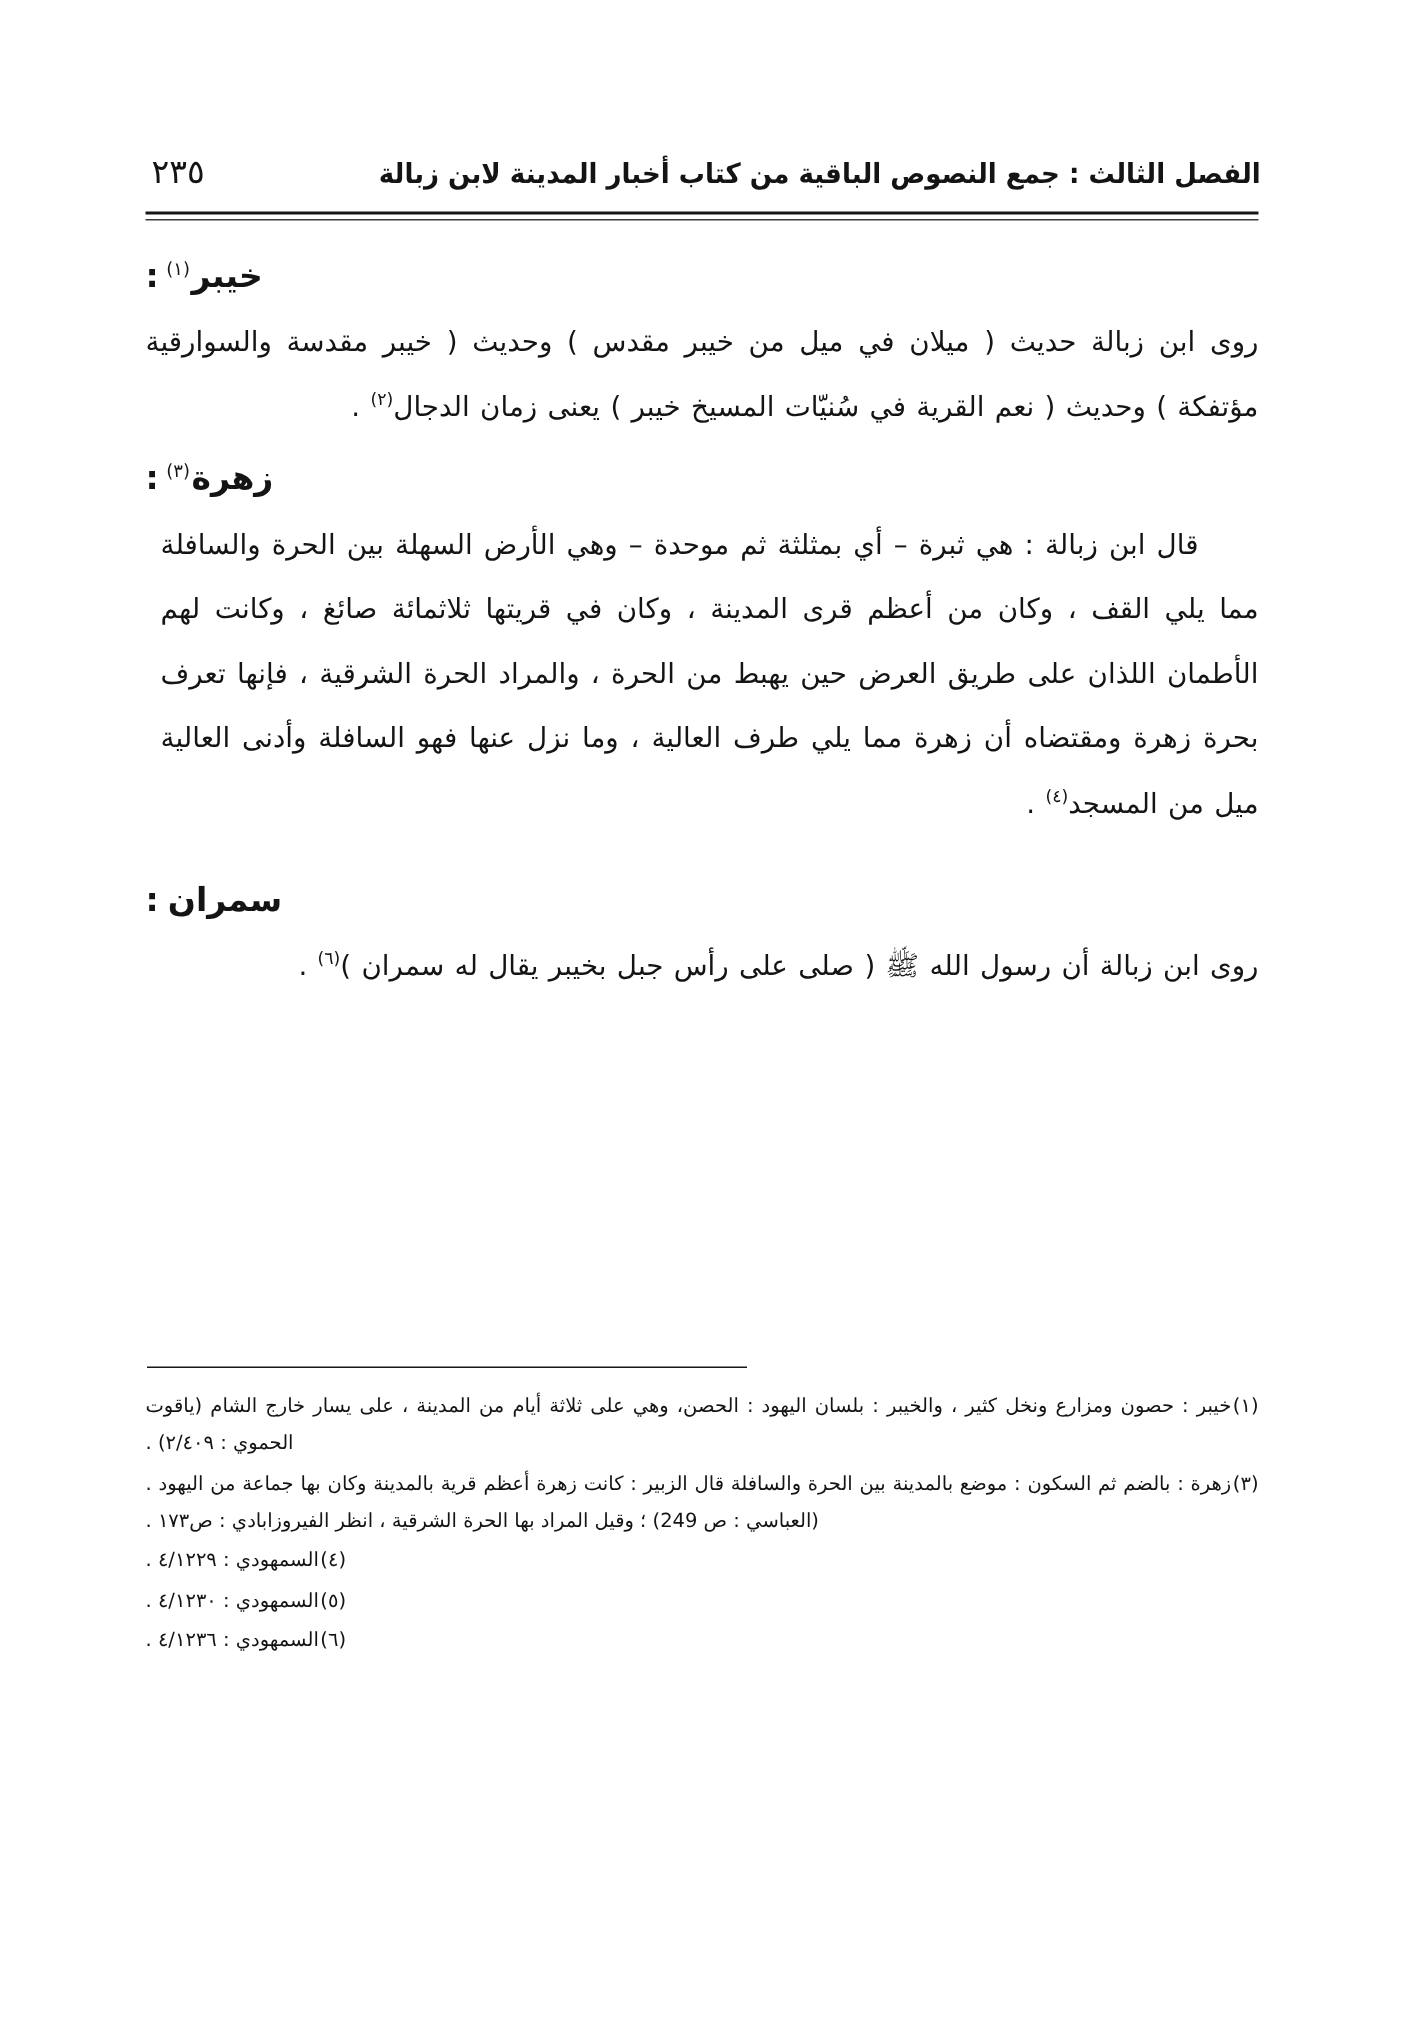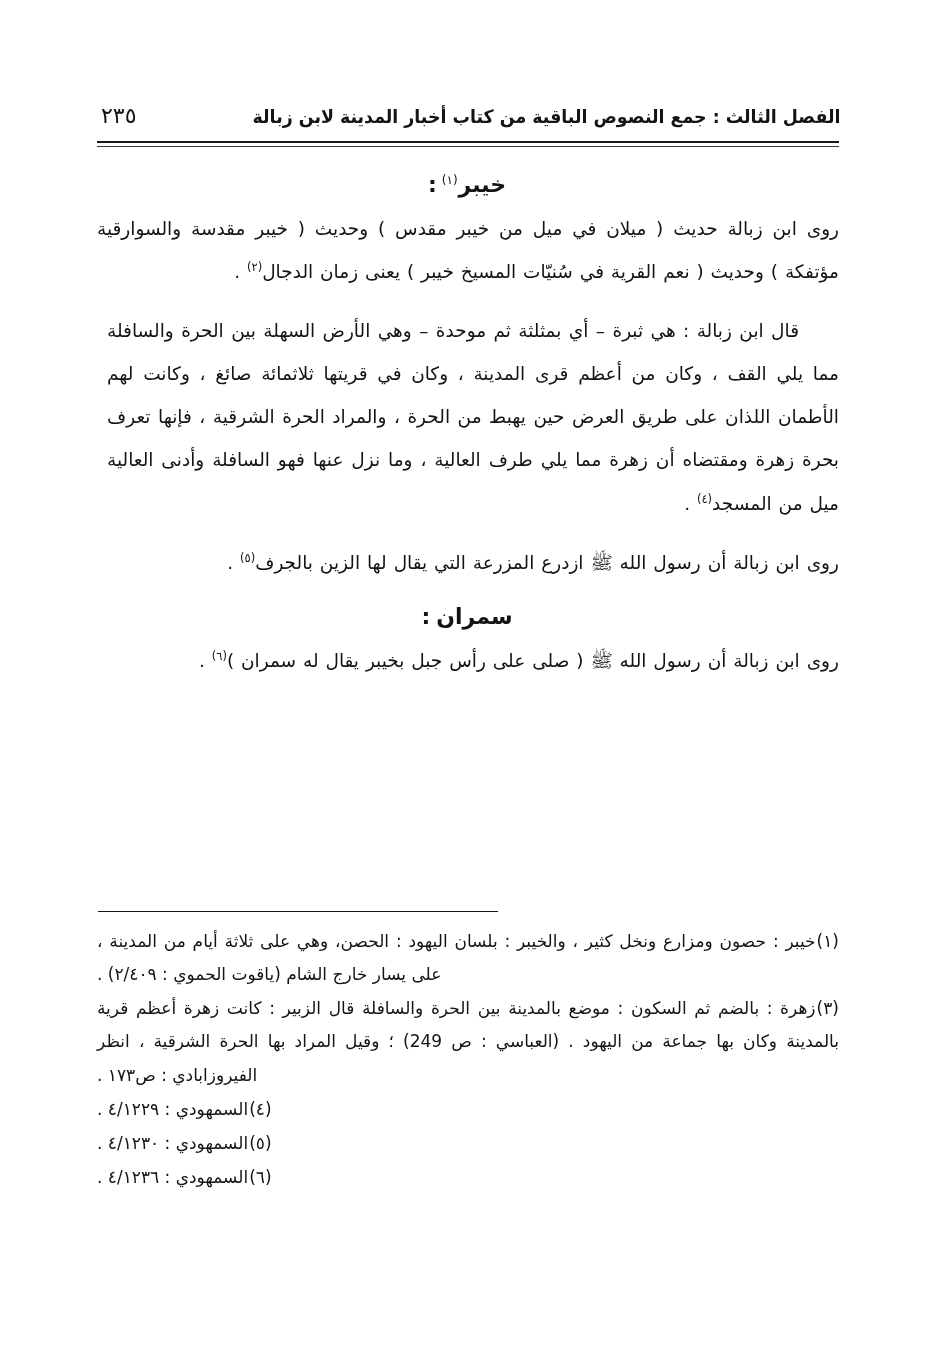--- a/index.html
+++ b/index.html
@@ -66,21 +66,21 @@
   
   .body {
     position: absolute;
     top: 168px;
     right: 96px;
     width: 742px;
   }
   .sec-heading {
     font-size: 22px;
     font-weight: 700;
-    text-align: center;
+    text-align: left;
     margin: 0;
     padding: 0 2px 0 0;
     line-height: 1.5;
   }
   .sec-heading .sup {
     font-size: 12px;
     font-weight: 400;
     vertical-align: super;
     margin: 0 1px;
   }
@@ -112,21 +112,21 @@
     right: 437px;
     width: 400px;
     height: 0;
     border-top: 1.6px solid #161616;
   }
   .footnotes {
     position: absolute;
     top: 925px;
     right: 96px;
     width: 742px;
-    font-size: 17px;
+    font-size: 13px;
     line-height: 1.95;
   }
   .fn {
     margin: 0 0 1px 0;
     text-align: justify;
     text-align-last: left;
     letter-spacing: -0.1px;
   }
   .fn.short { text-align-last: left; }
   .fn .marker { margin-left: 1px; }
@@ -144,25 +144,27 @@
 
   <div class="body">
 
     <div class="sec-heading">
       <span>خيبر</span><span class="sup">(١)</span><span class="colon">:</span>
     </div>
     <p class="para"><span>روى ابن زبالة حديث ( ميلان في ميل من خيبر مقدس ) وحديث ( خيبر مقدسة والسوارقية مؤتفكة ) وحديث ( نعم القرية في سُنيّات المسيخ خيبر ) يعنى زمان الدجال</span><span class="sup">(٢)</span> <span>.</span></p>
 
     <div class="gap-sm"></div>
 
+    <div class="sec-heading">
+      <span>زهرة</span><span class="sup">(٣)</span><span class="colon">:</span>
+    </div>
     <p class="para indent"><span>قال ابن زبالة : هي ثبرة – أي بمثلثة ثم موحدة – وهي الأرض السهلة بين الحرة والسافلة مما يلي القف ، وكان من أعظم قرى المدينة ، وكان في قريتها ثلاثمائة صائغ ، وكانت لهم الأطمان اللذان على طريق العرض حين يهبط من الحرة ، والمراد الحرة الشرقية ، فإنها تعرف بحرة زهرة ومقتضاه أن زهرة مما يلي طرف العالية ، وما نزل عنها فهو السافلة وأدنى العالية ميل من المسجد</span><span class="sup">(٤)</span> <span>.</span></p>
 
     <div class="gap-sm"></div>
 
-    <p class="para"><span>روى ابن زبالة أن رسول الله ﷺ ازدرع المزرعة التي يقال لها الزين بالجرف</span><span class="sup">(٥)</span> <span>.</span></p>
 
     <div class="gap-md"></div>
 
     <div class="sec-heading">
       <span>سمران</span><span class="sup"></span><span class="colon">:</span>
     </div>
     <p class="para"><span>روى ابن زبالة أن رسول الله ﷺ ( صلى على رأس جبل بخيبر يقال له سمران )</span><span class="sup">(٦)</span> <span>.</span></p>
 
   </div>
 

